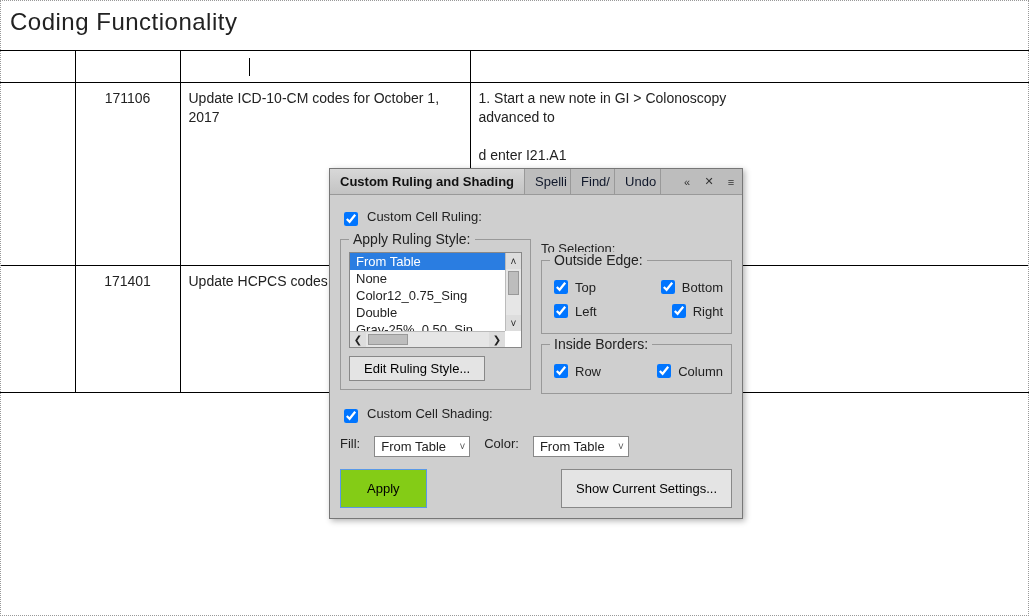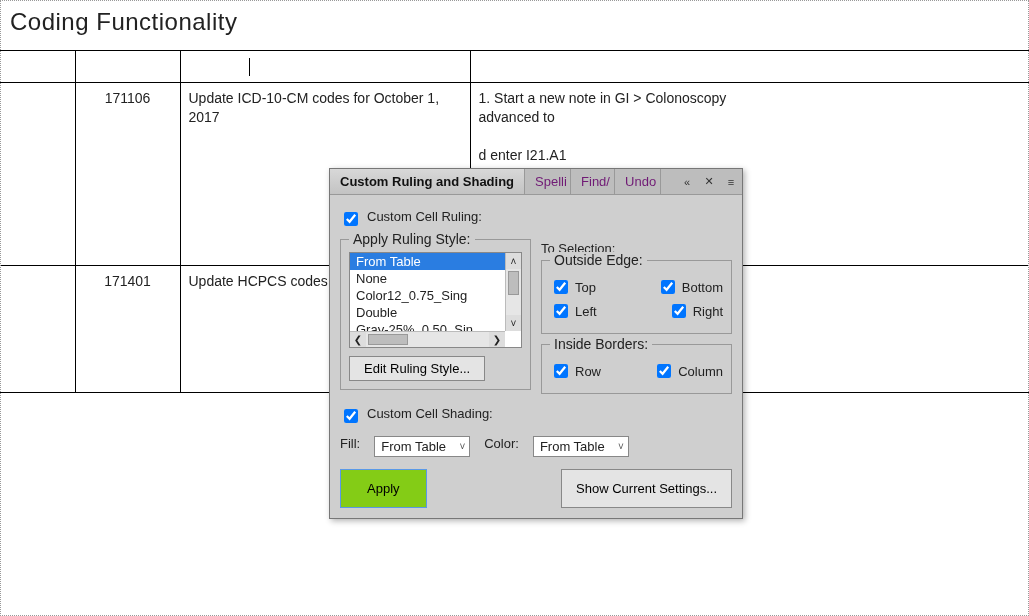--- a/index.html
+++ b/index.html
@@ -73,21 +73,21 @@
   }
   .dialog .titlebar .tab {
     padding: 4px 10px;
     font-weight: bold;
     color: #111;
     border-right: 1px solid #999;
     white-space: nowrap;
     overflow:hidden;
     display:flex; align-items:center;
   }
-  .dialog .titlebar .tab.inactive { font-weight: normal; color:#701a75; background:#bdbdbd; }
+  .dialog .titlebar .tab.inactive { font-weight: normal; color:#0f172a; background:#bdbdbd; }
   .dialog .titlebar .spacer { flex:1; background:#bdbdbd; }
   .dialog .titlebar .winbtn {
     width: 22px;
     display:flex; align-items:center; justify-content:center;
     color:#333;
     background:#bdbdbd;
     cursor:pointer;
     font-size:11px;
   }
   .dialog .body { padding: 8px 10px 10px 10px; }

